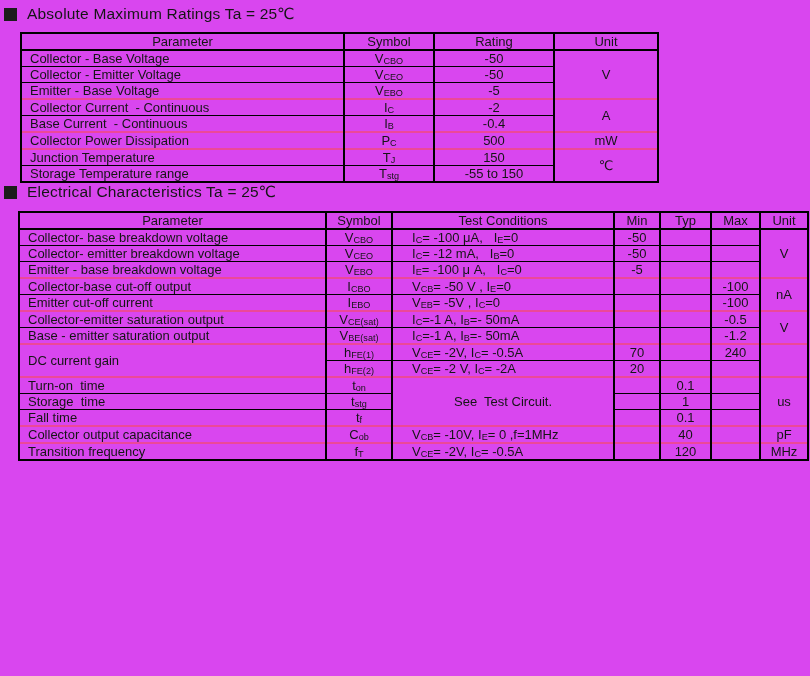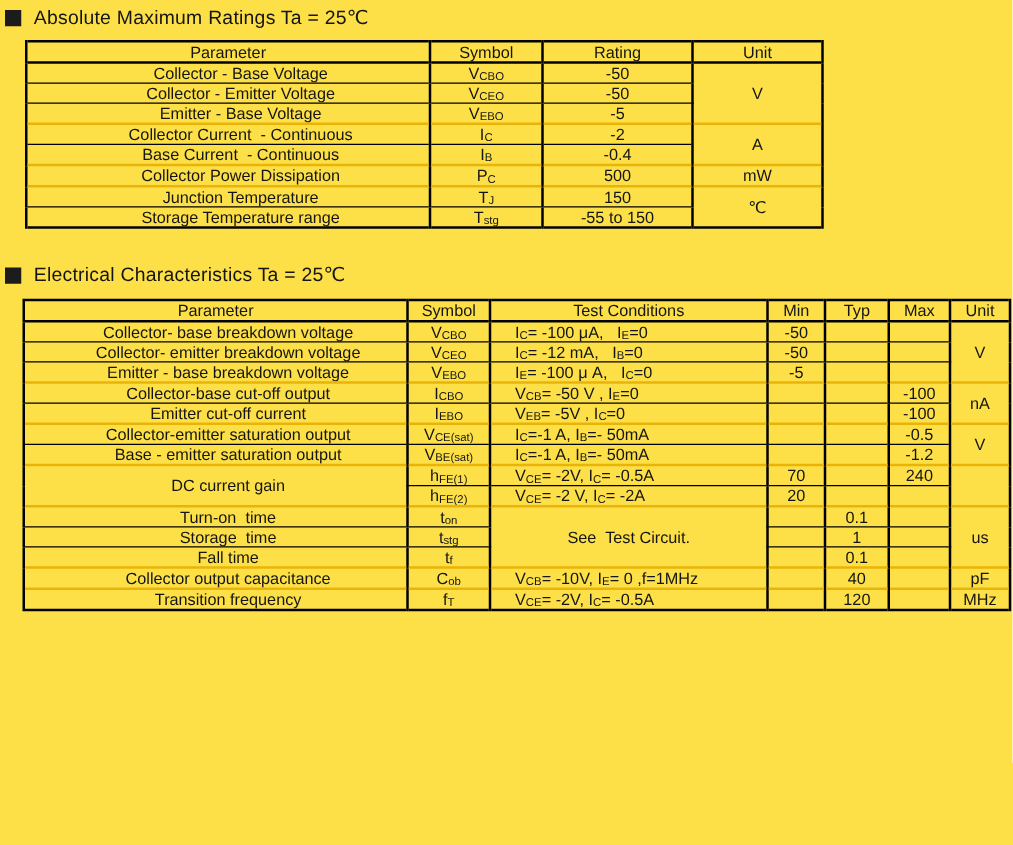--- a/index.html
+++ b/index.html
@@ -1,19 +1,19 @@
 <!DOCTYPE html>
 <html><head>
 <meta charset="utf-8">
 <style>
   html,body { margin:0; padding:0; background:#ffffff; }
   .page {
     position:relative;
     width:810px; height:676px;
-    background:#fde047;
+    background:#d946ef;
     color:#151515;
     font-family:"Liberation Sans","DejaVu Sans",sans-serif;
     box-sizing:border-box;
     padding-top:5px;
     overflow:hidden;
   }
   .sec-title {
     display:flex; align-items:center; gap:10px;
     margin-left:4px; height:18px;
     font-size:15.5px; letter-spacing:0.2px;
@@ -28,22 +28,22 @@
     border-left-width:2px; border-right-width:2px;
     font-weight:normal;
     font-size:13px;
     text-align:center;
     vertical-align:middle;
     padding:0;
     white-space:pre;
     overflow:hidden;
   }
   tr.head { border-bottom:2px solid #000; }
-  tr.ge   { border-bottom:2px solid #eab308; }
-  td.param { text-align:center; padding-left:20px; }
+  tr.ge   { border-bottom:2px solid #ec4899; }
+  td.param { text-align:left; padding-left:8px; }
   td.cond  { text-align:left; padding-left:19px; }
   td.cond.center { text-align:center; padding-left:0; }
   sub {
     font-size:70%;
     vertical-align:baseline;
     position:relative; top:0.12em;
     line-height:0;
   }
 </style>
 </head>
@@ -110,21 +110,21 @@
       <td rowspan="2">℃</td>
     </tr>
     <tr>
       <td class="param">Storage Temperature range</td>
       <td><span>T</span><sub>stg</sub></td>
       <td>-55 to 150</td>
     </tr>
   </tbody>
     </table>
 
-  <div class="sec-title" style="margin-top:28px">
+  <div class="sec-title" style="margin-top:0">
     <span class="bullet"></span>
     <span>Electrical Characteristics Ta = 25℃</span>
   </div>
 
   <table class="t2">
     <colgroup>
         <col style="width:307px">
         <col style="width:66px">
         <col style="width:222px">
         <col style="width:46px">

